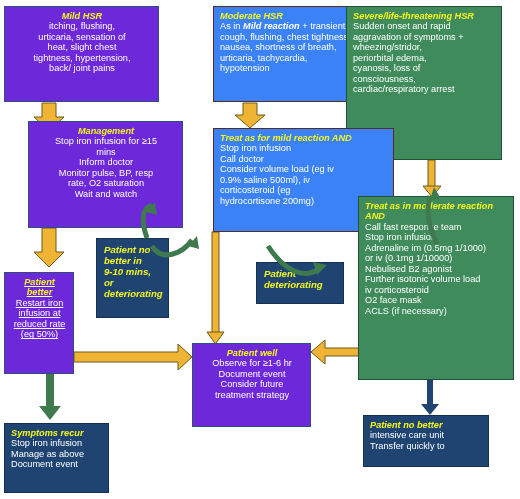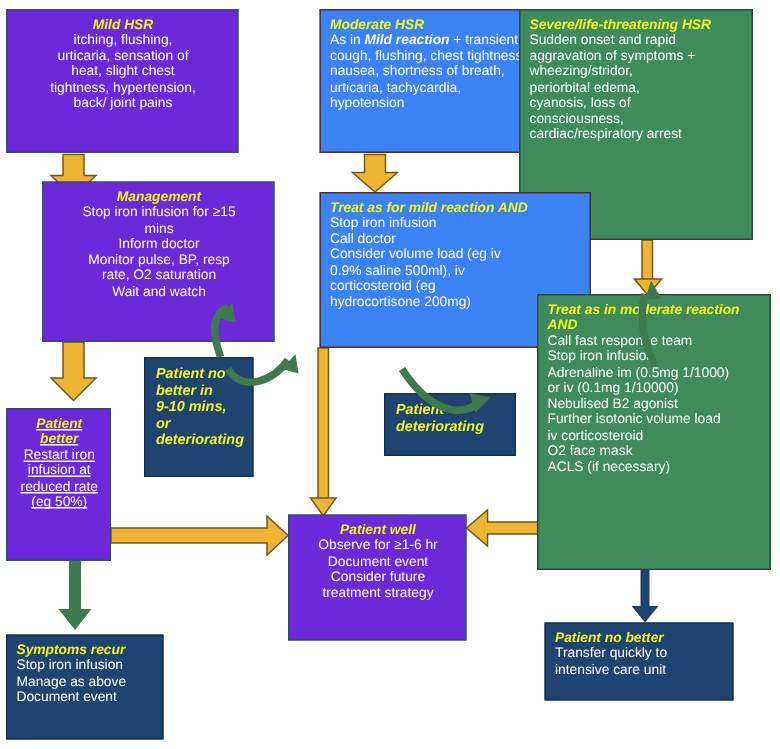--- a/index.html
+++ b/index.html
@@ -218,22 +218,22 @@
     <span class="bdy white">
       <span class="ln">Stop iron infusion</span>
       <span class="ln">Manage as above</span>
       <span class="ln">Document event</span>
     </span>
   </div>
 
   <div class="box navy" style="left:363px; top:415px; width:126px; height:52px;">
     <span class="hdr">Patient no better</span>
     <span class="bdy white">
+      <span class="ln">intensive care unit</span>
       <span class="ln">Transfer quickly to</span>
-      <span class="ln">intensive care unit</span>
     </span>
   </div>
 
   <svg class="arrows arrows-top" viewBox="0 0 520 499">
 
     <g>
       <path d="M147,238 C140,218 143,208 152,205" fill="none" stroke="#3f7a4e" stroke-width="5"></path>
       <path d="M146,212 l9,-10 l2,13 z" fill="#3f7a4e"></path>
       <path d="M152,246 C162,262 182,254 192,240" fill="none" stroke="#3f7a4e" stroke-width="5"></path>
       <path d="M188,246 l9,-10 l2,13 z" fill="#3f7a4e"></path>

